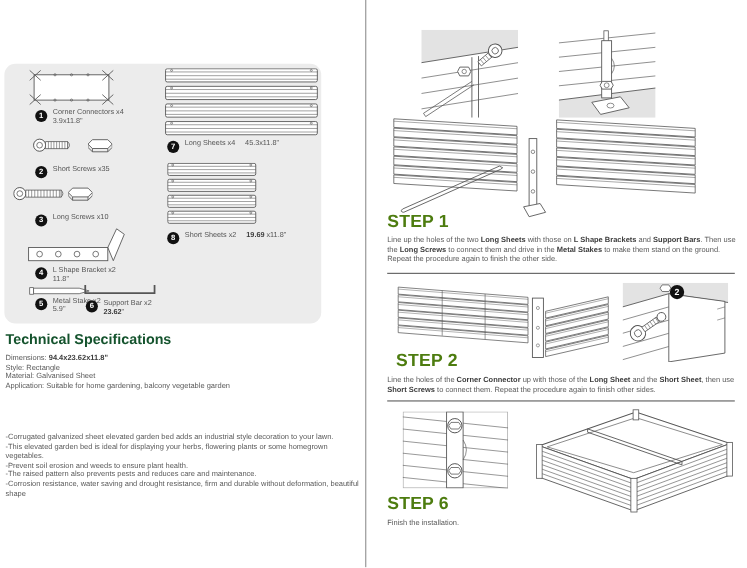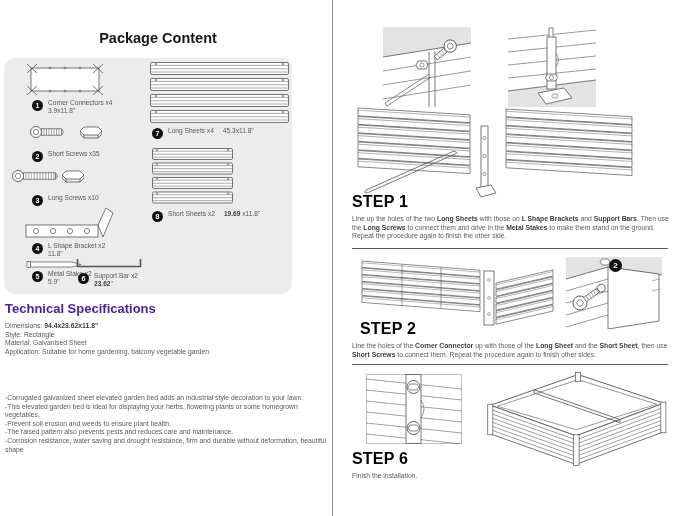--- a/index.html
+++ b/index.html
@@ -9,37 +9,36 @@
   .v-divider{position:absolute;left:332px;top:0;width:1px;height:516px;background:#8f8f8f;}
   .page-title{position:absolute;left:0;top:30px;width:316px;text-align:center;
               font-size:14.5px;font-weight:700;color:#161616;}
   .parts-box{position:absolute;left:4px;top:58px;width:288px;height:236px;background:#ececec;border-radius:10px;}
   .item{position:absolute;display:flex;align-items:flex-start;}
   .badge{width:11px;height:11px;border-radius:50%;background:#111;color:#fff;font-size:7px;font-weight:700;
          display:flex;align-items:center;justify-content:center;flex:none;margin-right:5px;margin-top:1px;}
   .ilines{display:flex;flex-direction:column;font-size:6.6px;line-height:8px;color:#575757;}
   .item.inline .ilines{flex-direction:row;align-items:baseline;gap:9px;}
   .isize b{font-weight:700;color:#3d3d3d;}
-  .sec-head{position:absolute;font-size:13px;font-weight:700;color:#4c1d95;line-height:15px;}
+  .sec-head{position:absolute;font-size:13px;font-weight:700;color:#14532d;line-height:15px;}
   .spec-line,.bullet,.step-text{font-size:6.8px;line-height:8.6px;color:#5a5a5a;}
   .spec-line b,.step-text b{font-weight:700;color:#3d3d3d;}
   .spec-block{position:absolute;left:5px;top:322px;width:320px;}
   .feat-block{position:absolute;left:5px;top:394px;width:324px;}
-  .step-title{position:absolute;font-size:16px;font-weight:700;line-height:18px;color:#000000;letter-spacing:.2px;}
+  .step-title{position:absolute;font-size:16px;font-weight:700;line-height:18px;color:#4d7c0f;letter-spacing:.2px;}
   .step-text{position:absolute;width:318px;}
   .hr{position:absolute;height:1px;background:#5c5c5c;width:316px;left:352px;}
   .badge-lg{position:absolute;width:13px;height:13px;font-size:8px;margin:0;}
   svg{display:block;}
 </style>
 </head>
 <body>
 
 <div class="page">
 
-  <div class="page-title">Package Content</div>
 
   <div class="parts-box">
 
     <svg class="abs" style="left:22px;top:5px" width="78" height="34" viewBox="0 0 78 34">
       <rect x="5" y="5" width="68" height="23" fill="#fff" stroke="#555" stroke-width="0.8"></rect>
       <path d="M1,1 L11,10 M11,1 L1,10 M67,1 L77,10 M77,1 L67,10 M1,23 L11,32 M11,23 L1,32 M67,23 L77,32 M77,23 L67,32" stroke="#555" stroke-width="0.8" fill="none"></path>
       <circle cx="24" cy="5" r="1" fill="none" stroke="#555" stroke-width="0.6"></circle>
       <circle cx="39" cy="5" r="1" fill="none" stroke="#555" stroke-width="0.6"></circle>
       <circle cx="54" cy="5" r="1" fill="none" stroke="#555" stroke-width="0.6"></circle>
       <circle cx="24" cy="28" r="1" fill="none" stroke="#555" stroke-width="0.6"></circle>

